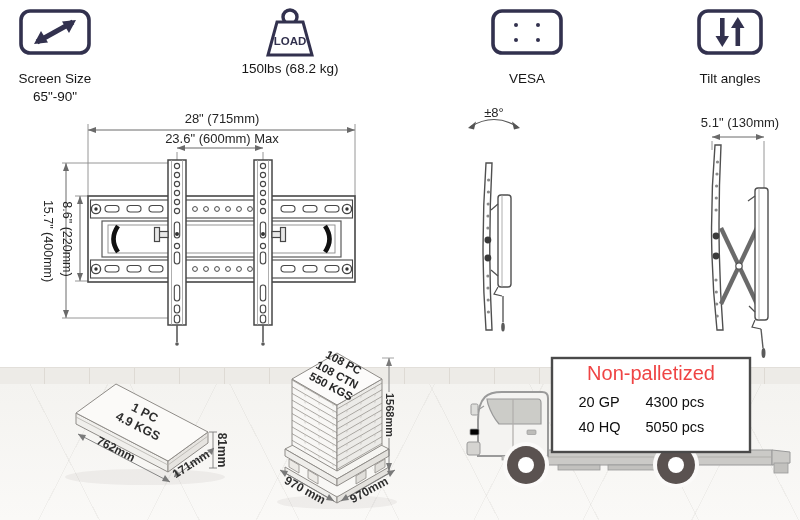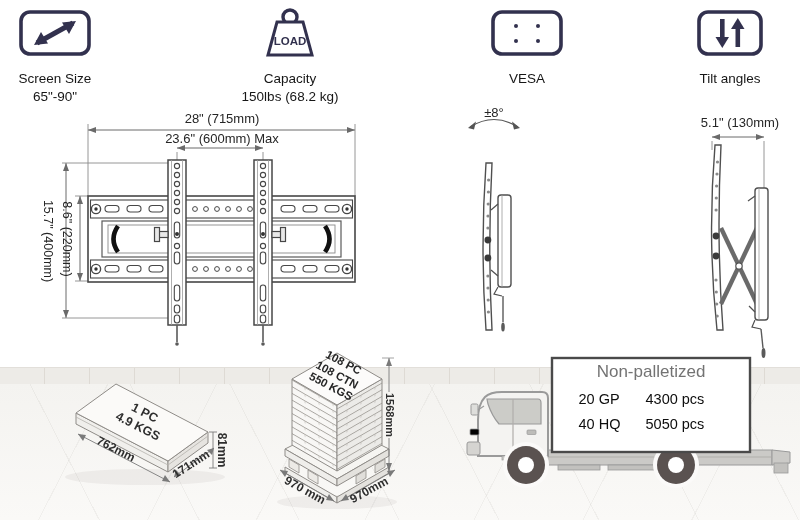--- a/index.html
+++ b/index.html
@@ -10,32 +10,32 @@
     border-top:1px solid #e2dfda;border-bottom:1px solid #dcd8d2;
     background-image:repeating-linear-gradient(90deg,transparent 0 44px,#dedad4 44px 45px);}
   .floor{position:absolute;left:0;top:384px;width:800px;height:136px;
     background:linear-gradient(#f4f3f0,#faf9f7);
     background-image:
       repeating-linear-gradient(63deg,transparent 0 88px,rgba(120,115,105,.08) 88px 89px),
       repeating-linear-gradient(-63deg,transparent 0 96px,rgba(120,115,105,.07) 96px 97px),
       linear-gradient(#f4f3f0,#faf9f7);}
   
   .spec{position:absolute;text-align:center;}
-  .spec .icon-wrap{display:flex;justify-content:center;align-items:center;height:50px;}
+  .spec .icon-wrap{display:flex;justify-content:center;align-items:flex-start;height:50px;}
   .spec .lbl{font-size:13.5px;margin-top:13px;color:#161616;}
   .spec .val{font-size:13.5px;margin-top:3px;color:#161616;}
   
   .dim{position:absolute;font-size:13px;color:#262626;white-space:nowrap;
        transform:translate(-50%,-50%);}
   .dim.small{font-size:12px;font-weight:600;color:#2e2e2e;}
   .dim.boldpack{font-size:12.5px;font-weight:700;color:#2f2f2f;text-align:center;line-height:15px;}
   .pallet-text{font-size:11.5px;font-weight:700;line-height:13.5px;}
   
   .box-text{position:absolute;left:554px;top:362px;width:194px;text-align:center;}
-  .box-text .title{font-size:17px;color:#737373;margin-bottom:9px;}
+  .box-text .title{font-size:20px;color:#ef4444;margin-bottom:9px;}
   .box-text .grid{display:grid;grid-template-columns:58px 78px;justify-content:center;
                   column-gap:20px;row-gap:2px;font-size:14.5px;color:#0e0e0e;text-align:left;gap:9px;}
   svg{position:absolute;overflow:visible;}
 </style>
 </head>
 <body>
 
 <div class="stage">
 
   <div class="wall-band"></div>
@@ -55,21 +55,20 @@
   </div>
 
   <div class="spec" style="left:228px;top:8px;width:124px;">
     <div class="icon-wrap">
       <svg width="68" height="50" viewBox="0 0 68 50" style="position:static;">
         <circle cx="34" cy="9" r="7" fill="none" stroke="#32314e" stroke-width="3.4"></circle>
         <polygon points="21,14 47,14 56,47 12,47" fill="#ffffff" stroke="#32314e" stroke-width="3"></polygon>
         <text x="34" y="37" text-anchor="middle" font-size="11.5" font-weight="600" fill="#32314e">LOAD</text>
       </svg>
     </div>
-    <div class="lbl">Capacity</div>
     <div class="val">150lbs (68.2 kg)</div>
   </div>
 
   <div class="spec" style="left:438px;top:8px;width:178px;">
     <div class="icon-wrap">
       <svg width="74" height="48" viewBox="0 0 74 48" style="position:static;">
         <rect x="3" y="3" width="68" height="42" rx="9" fill="none" stroke="#32314e" stroke-width="3.6"></rect>
         <circle cx="26" cy="17" r="2" fill="#32314e"></circle>
         <circle cx="48" cy="17" r="2" fill="#32314e"></circle>
         <circle cx="26" cy="32" r="2" fill="#32314e"></circle>

